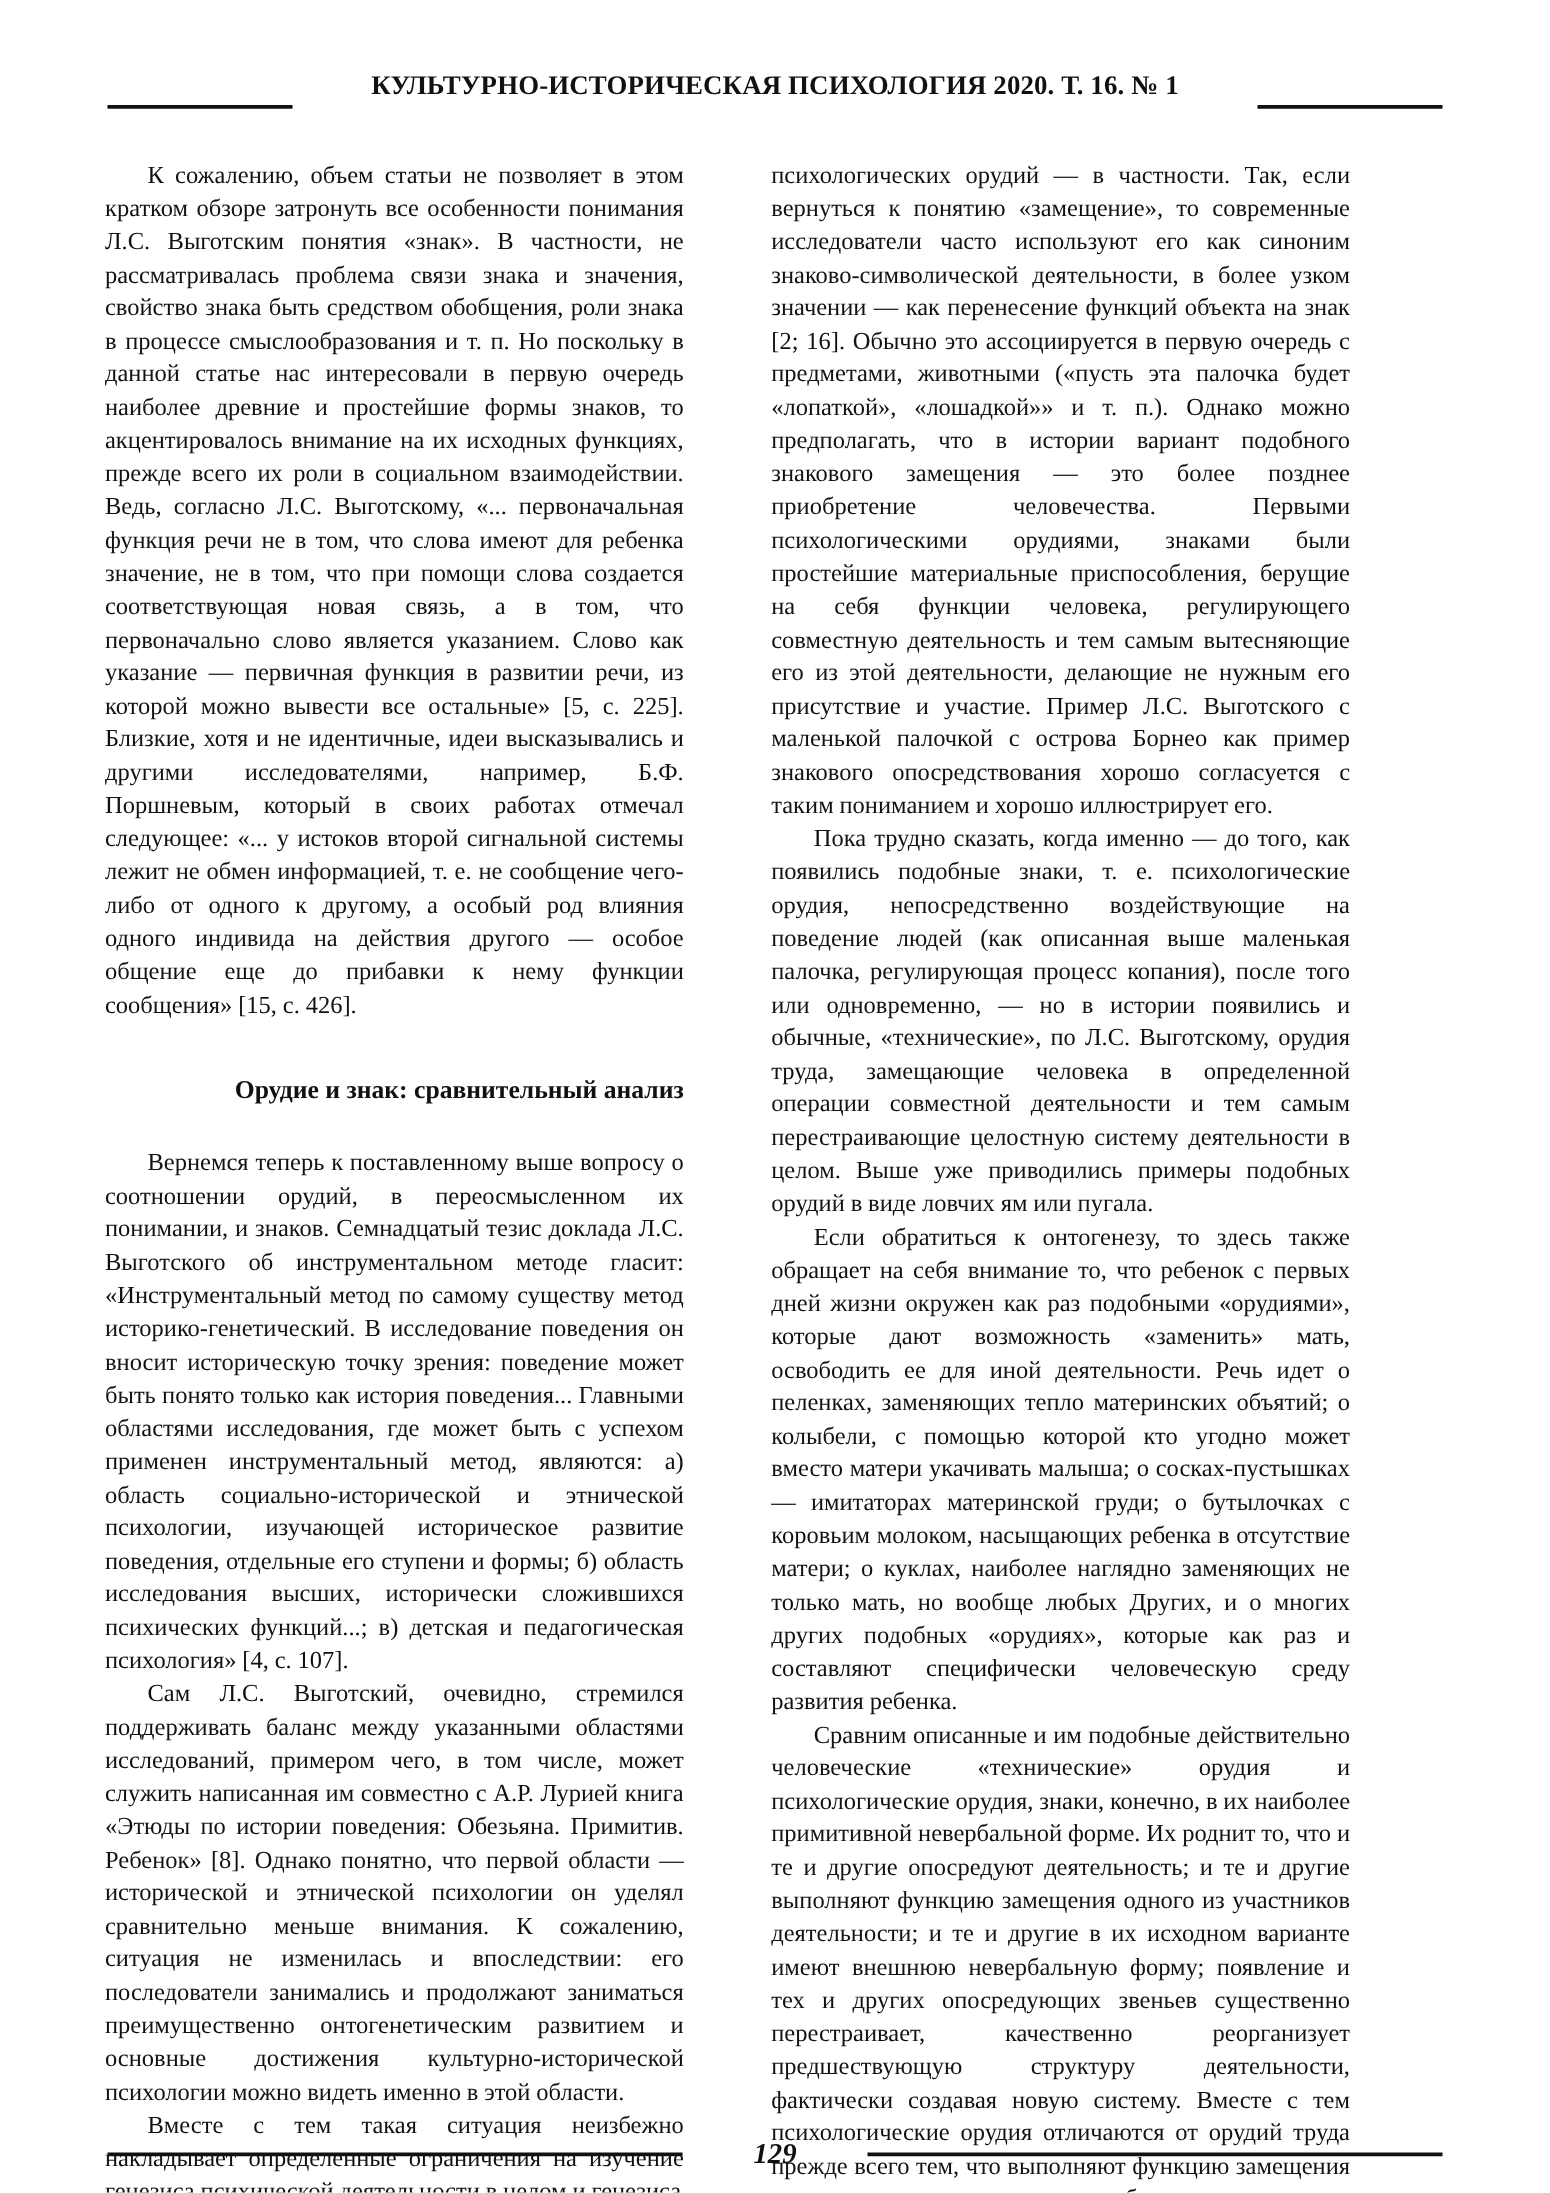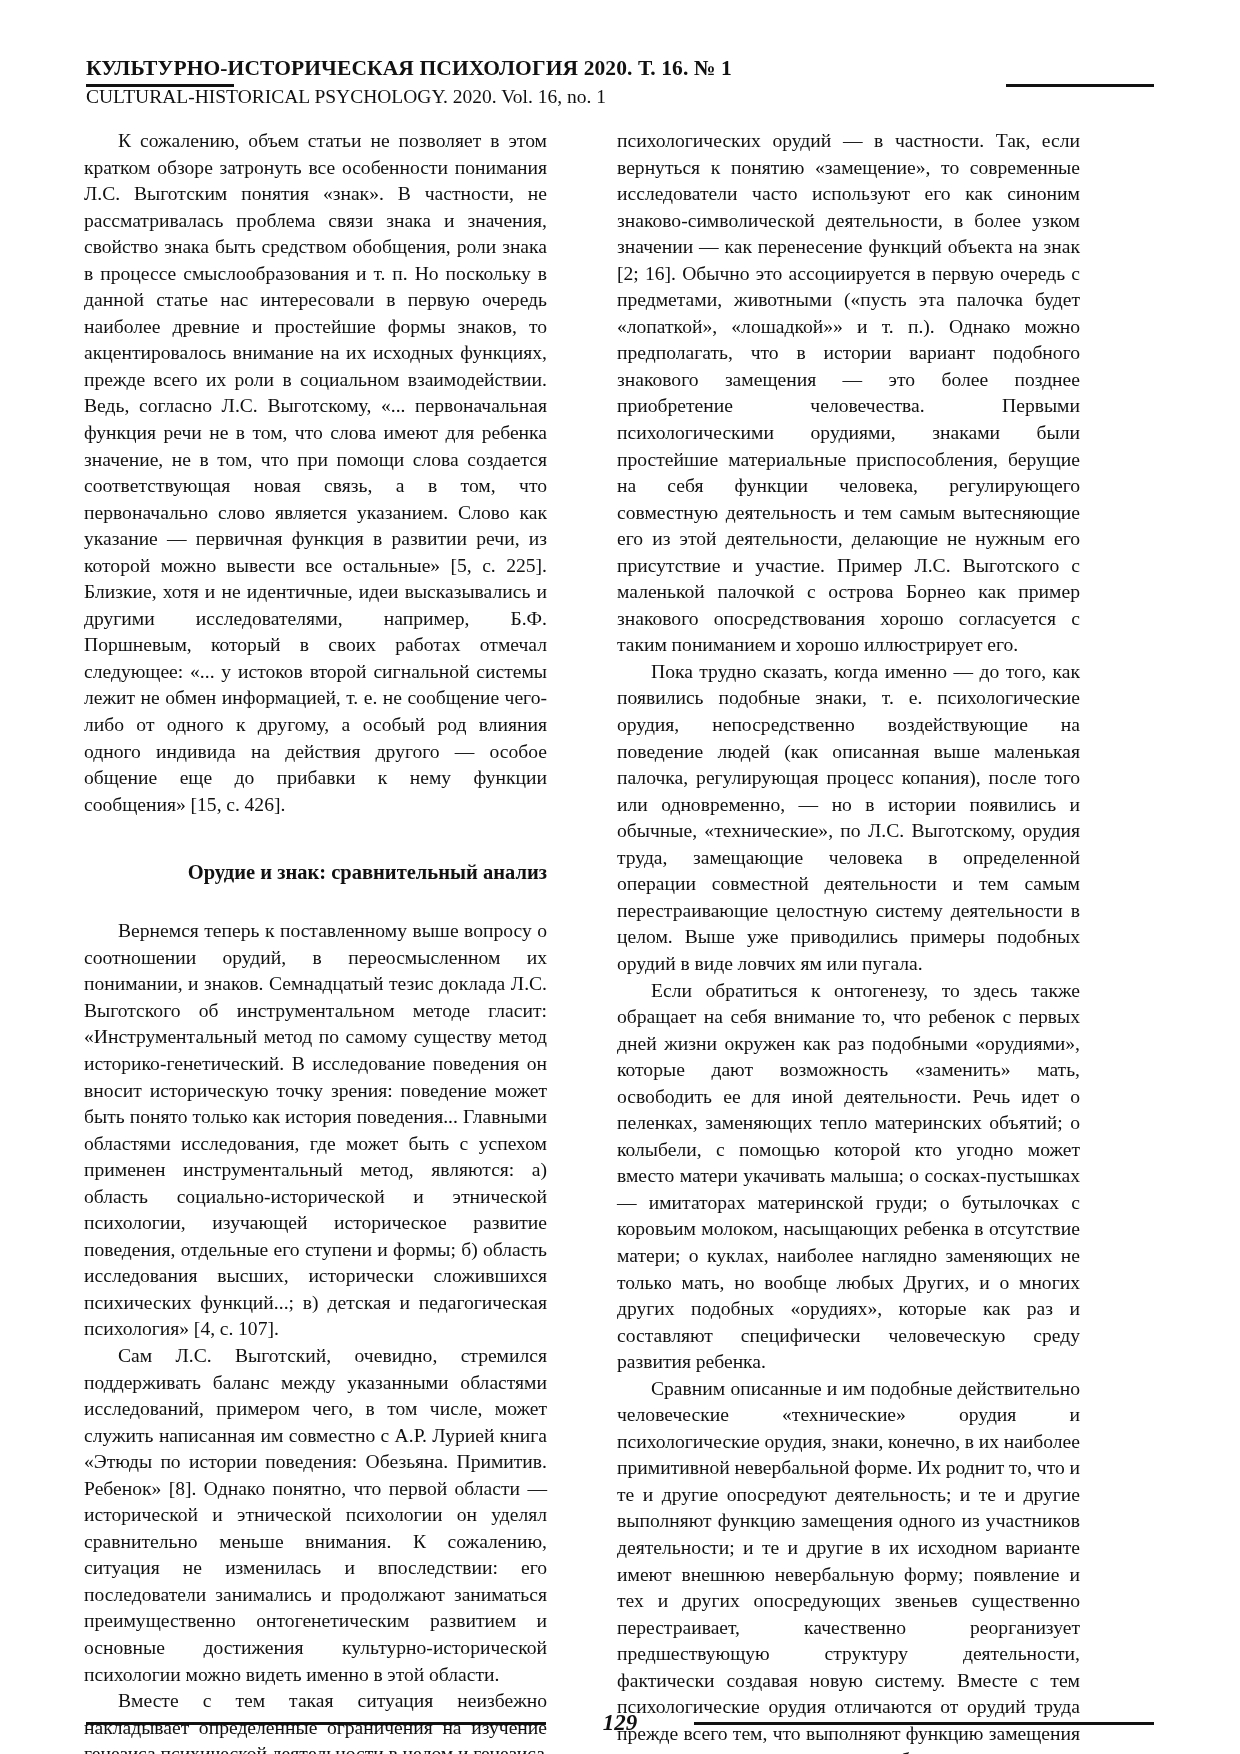--- a/index.html
+++ b/index.html
@@ -23,21 +23,21 @@
     height: 1754px;
     box-sizing: border-box;
   }
 
   
   .runhead {
     position: absolute;
     left: 86px;
     top: 56px;
     width: 1068px;
-    text-align: left;
+    text-align: center;
   }
   .runhead-rule-left,
   .runhead-rule-right {
     position: absolute;
     top: 28px;
     height: 3px;
     background: #111111;
     width: 148px;
   }
   .runhead-rule-left { left: 0; }
@@ -132,21 +132,20 @@
 </style>
 </head>
 <body>
 
 <div class="page">
 
   <div class="runhead">
     <span class="runhead-rule-left"></span>
     <span class="runhead-rule-right"></span>
     <p class="runhead-ru">КУЛЬТУРНО-ИСТОРИЧЕСКАЯ ПСИХОЛОГИЯ 2020. Т. 16. № 1</p>
-    <p class="runhead-en">CULTURAL-HISTORICAL PSYCHOLOGY. 2020. Vol. 16, no. 1</p>
   </div>
 
   <div class="columns">
 
     <div class="col col-left">
       <p>К сожалению, объем статьи не позволяет в этом кратком обзоре затронуть все особенности понимания Л.С. Выготским понятия «знак». В частности, не рассматривалась проблема связи знака и значения, свойство знака быть средством обобщения, роли знака в процессе смыслообразования и т. п. Но поскольку в данной статье нас интересовали в первую очередь наиболее древние и простейшие формы знаков, то акцентировалось внимание на их исходных функциях, прежде всего их роли в социальном взаимодействии. Ведь, согласно Л.С. Выготскому, «... первоначальная функция речи не в том, что слова имеют для ребенка значение, не в том, что при помощи слова создается соответствующая новая связь, а в том, что первоначально слово является указанием. Слово как указание — первичная функция в развитии речи, из которой можно вывести все остальные» [5, с. 225]. Близкие, хотя и не идентичные, идеи высказывались и другими исследователями, например, Б.Ф. Поршневым, который в своих работах отмечал следующее: «... у истоков второй сигнальной системы лежит не обмен информацией, т. е. не сообщение чего-либо от одного к другому, а особый род влияния одного индивида на действия другого — особое общение еще до прибавки к нему функции сообщения» [15, с. 426].</p>
       <div class="gap-before-head"></div>
       <h2 class="section-head">Орудие и знак: сравнительный анализ</h2>
       <div class="gap-after-head"></div>
       <p>Вернемся теперь к поставленному выше вопросу о соотношении орудий, в переосмысленном их понимании, и знаков. Семнадцатый тезис доклада Л.С. Выготского об инструментальном методе гласит: «Инструментальный метод по самому существу метод историко-генетический. В исследование поведения он вносит историческую точку зрения: поведение может быть понято только как история поведения... Главными областями исследования, где может быть с успехом применен инструментальный метод, являются: а) область социально-исторической и этнической психологии, изучающей историческое развитие поведения, отдельные его ступени и формы; б) область исследования высших, исторически сложившихся психических функций...; в) детская и педагогическая психология» [4, с. 107].</p>

